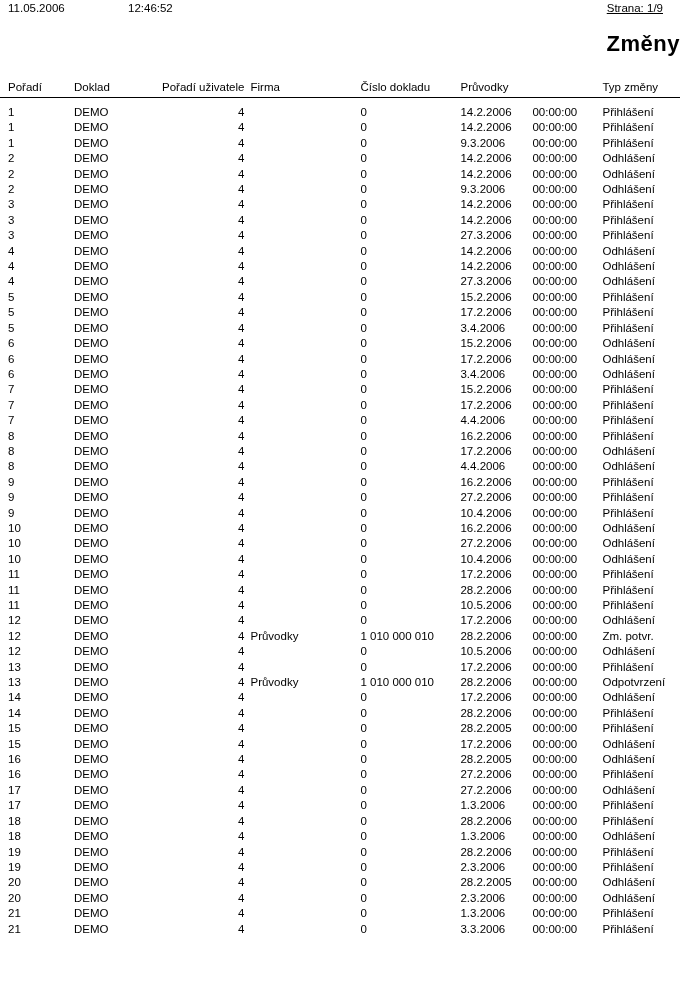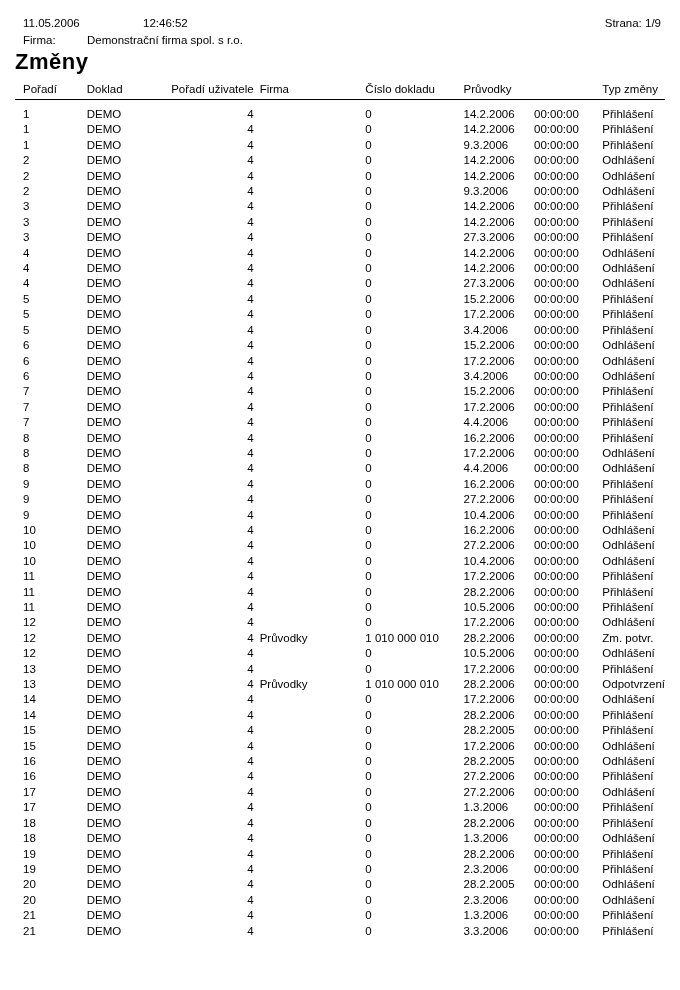--- a/index.html
+++ b/index.html
@@ -12,21 +12,21 @@
     height: 990px;
     font-family: "Liberation Sans", sans-serif;
     color: #000000;
     position: relative;
     overflow: hidden;
   }
   .page {
     position: relative;
     width: 680px;
     height: 816px;
-    padding: 15px;
+    padding: 0;
     box-sizing: border-box;
   }
   
   .hdr-row {
     position: relative;
     height: 17px;
     font-size: 11.5px;
     line-height: 17px;
   }
   .hdr-date {
@@ -37,46 +37,47 @@
   }
   .hdr-time {
     position: absolute;
     left: 96px;
     top: 0;
     white-space: nowrap;
     margin-left: 32px;
   }
   .hdr-page {
     position: absolute;
-    right: 4px;
+    right: 17px;
     top: 0;
     white-space: nowrap;
+    text-decoration: underline;
   }
   .hdr-firm-label {
     position: absolute;
     left: 8px;
     top: 0;
     white-space: nowrap;
   }
   .hdr-firm-value {
     position: absolute;
     left: 72px;
     top: 0;
     white-space: nowrap;
   }
   .doc-title {
-    text-align: left;
+    text-align: right;
     font-size: 22px;
     font-weight: bold;
-    margin: 0 0 0 0;
+    margin: 14px 0 0 0;
     letter-spacing: 0.5px;
   }
   
   .tbl {
-    margin-top: 8px;
+    margin-top: 24px;
     width: 100%;
     border-collapse: collapse;
     font-size: 11.5px;
   }
   .tbl thead th {
     font-weight: normal;
     text-align: left;
     padding: 0 0 4px 0;
     border-bottom: 1px solid #000000;
     vertical-align: bottom;
@@ -105,24 +106,20 @@
 <body>
 
 <div class="page">
 
   <div class="hdr-row">
     <span class="hdr-date">11.05.2006</span>
     <span class="hdr-time">12:46:52</span>
     <span class="hdr-page">Strana: 1/9</span>
   </div>
 
-  <div class="hdr-row">
-    <span class="hdr-firm-label">Firma:</span>
-    <span class="hdr-firm-value">Demonstrační firma spol. s r.o.</span>
-  </div>
 
   <h1 class="doc-title">Změny</h1>
 
   <table class="tbl">
     <thead>
       <tr>
         <th class="c-poradi">Pořadí</th>
         <th class="c-firma">Doklad</th>
         <th class="c-cisuz">Pořadí uživatele</th>
         <th class="c-doklad">Firma</th>

